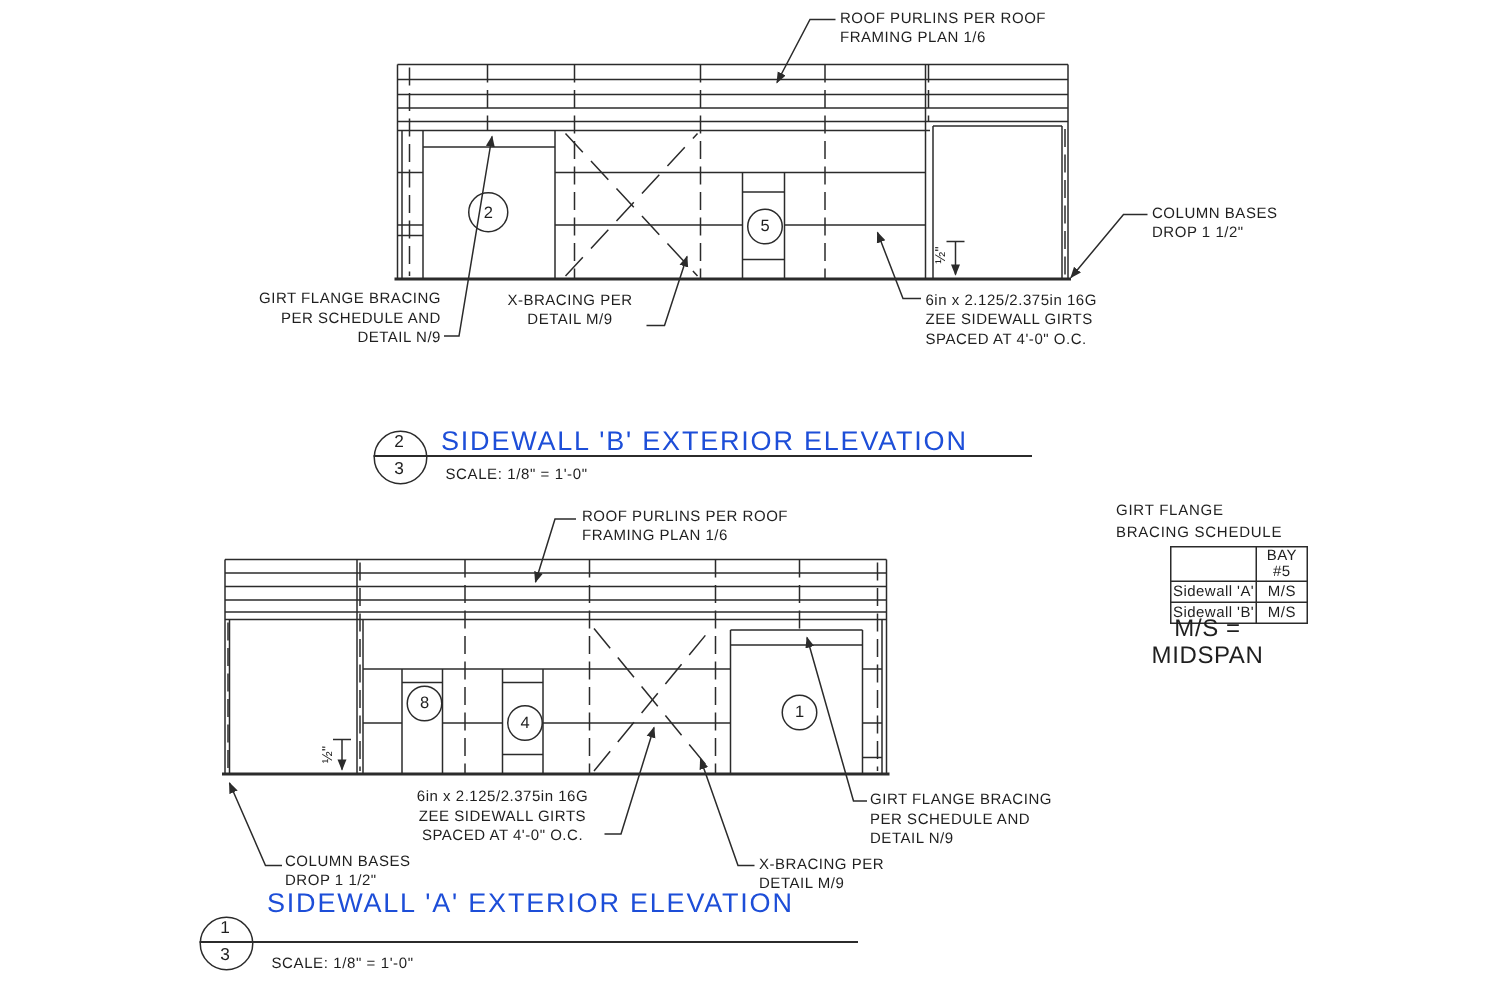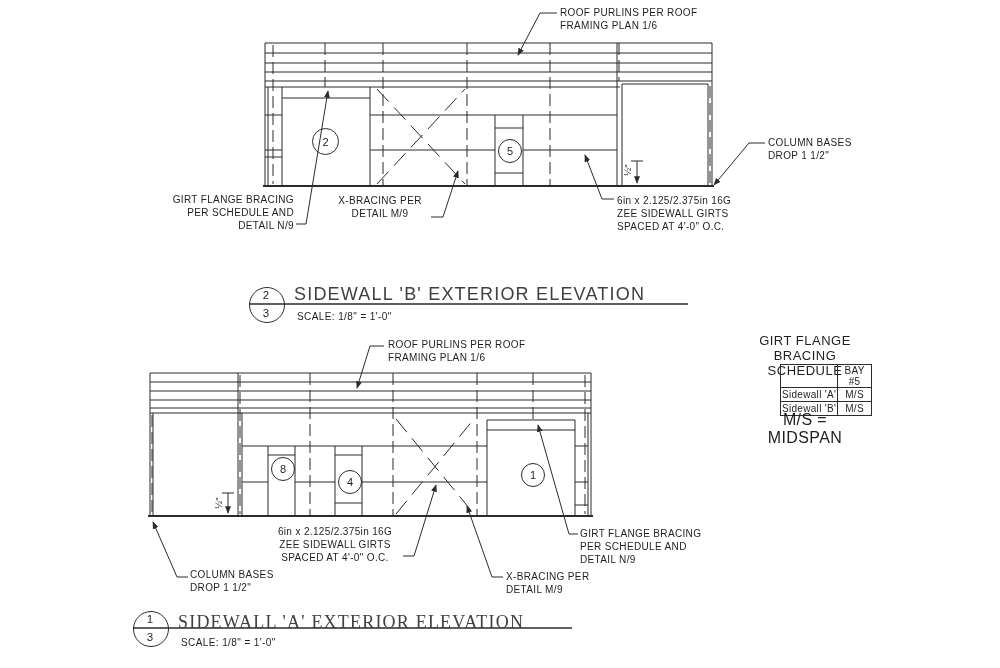--- a/index.html
+++ b/index.html
@@ -10,27 +10,27 @@
        white-space:pre-line;color:#1f1f1f;}
   .lbl.r{text-align:right;}
   .lbl.c{text-align:center;}
   .bubble{position:absolute;border:1.1px solid #2b2b2b;border-radius:50%;
           display:flex;align-items:center;justify-content:center;
           font-size:11px;color:#1f1f1f;background:#fff0;}
   .titlecircle{position:absolute;width:34px;height:34px;border:1.2px solid #2b2b2b;
           border-radius:50%;}
   .tc-num{position:absolute;width:34px;height:14px;display:flex;align-items:center;
           justify-content:center;font-size:11.5px;color:#1f1f1f;}
-  .dtitle{position:absolute;font-size:18px;letter-spacing:1.2px;color:#404040;
+  .dtitle{position:absolute;font-size:18px;letter-spacing:1.2px;color:#1d4ed8;
           white-space:nowrap;}
   .dscale{position:absolute;font-size:10px;letter-spacing:.4px;color:#1f1f1f;white-space:nowrap;}
   .dim{position:absolute;width:22px;height:12px;font-size:9.5px;letter-spacing:.2px;
        color:#1f1f1f;transform:rotate(-90deg);transform-origin:center;text-align:center;}
-  .schedtitle{position:absolute;left:744px;top:333px;width:122px;text-align:center;
-       font-size:13px;line-height:15px;letter-spacing:.5px;white-space:pre-line;color:#1f1f1f;}
+  .schedtitle{position:absolute;left:744px;top:333px;width:122px;
+       font-size:10px;line-height:15px;letter-spacing:.5px;white-space:pre-line;color:#1f1f1f;}
   table.sched{position:absolute;left:780px;top:364px;border-collapse:collapse;
        table-layout:fixed;font-size:10px;color:#1f1f1f;}
   table.sched td{border:1px solid #2b2b2b;text-align:center;padding:0;height:13px;
        letter-spacing:.3px;}
   td.c1{width:73px;} td.c2{width:46px;}
   .schednote{position:absolute;left:744px;top:411px;width:122px;text-align:center;
        font-size:16px;letter-spacing:.4px;color:#1f1f1f;}
 </style>
 </head>
 <body>
@@ -246,16 +246,16 @@
   <div class="bubble" style="left:338px;top:470px;width:22px;height:22px;">
       <span>4</span>
     </div>
   <div class="bubble" style="left:521px;top:463px;width:22px;height:22px;">
       <span>1</span>
     </div>
 
   <div class="titlecircle" style="left:133px;top:611px;"></div>
   <div class="tc-num" style="left:133px;top:612px;">1</div>
   <div class="tc-num" style="left:133px;top:630px;">3</div>
-  <div class="dtitle" style="left:178px;top:612px;font-family:Liberation Serif, serif;">SIDEWALL 'A' EXTERIOR ELEVATION</div>
+  <div class="dtitle" style="left:178px;top:592px;">SIDEWALL 'A' EXTERIOR ELEVATION</div>
   <div class="dscale" style="left:181px;top:637px;">SCALE:  1/8" = 1'-0"</div>
 
 </div>
 
 </body></html>

